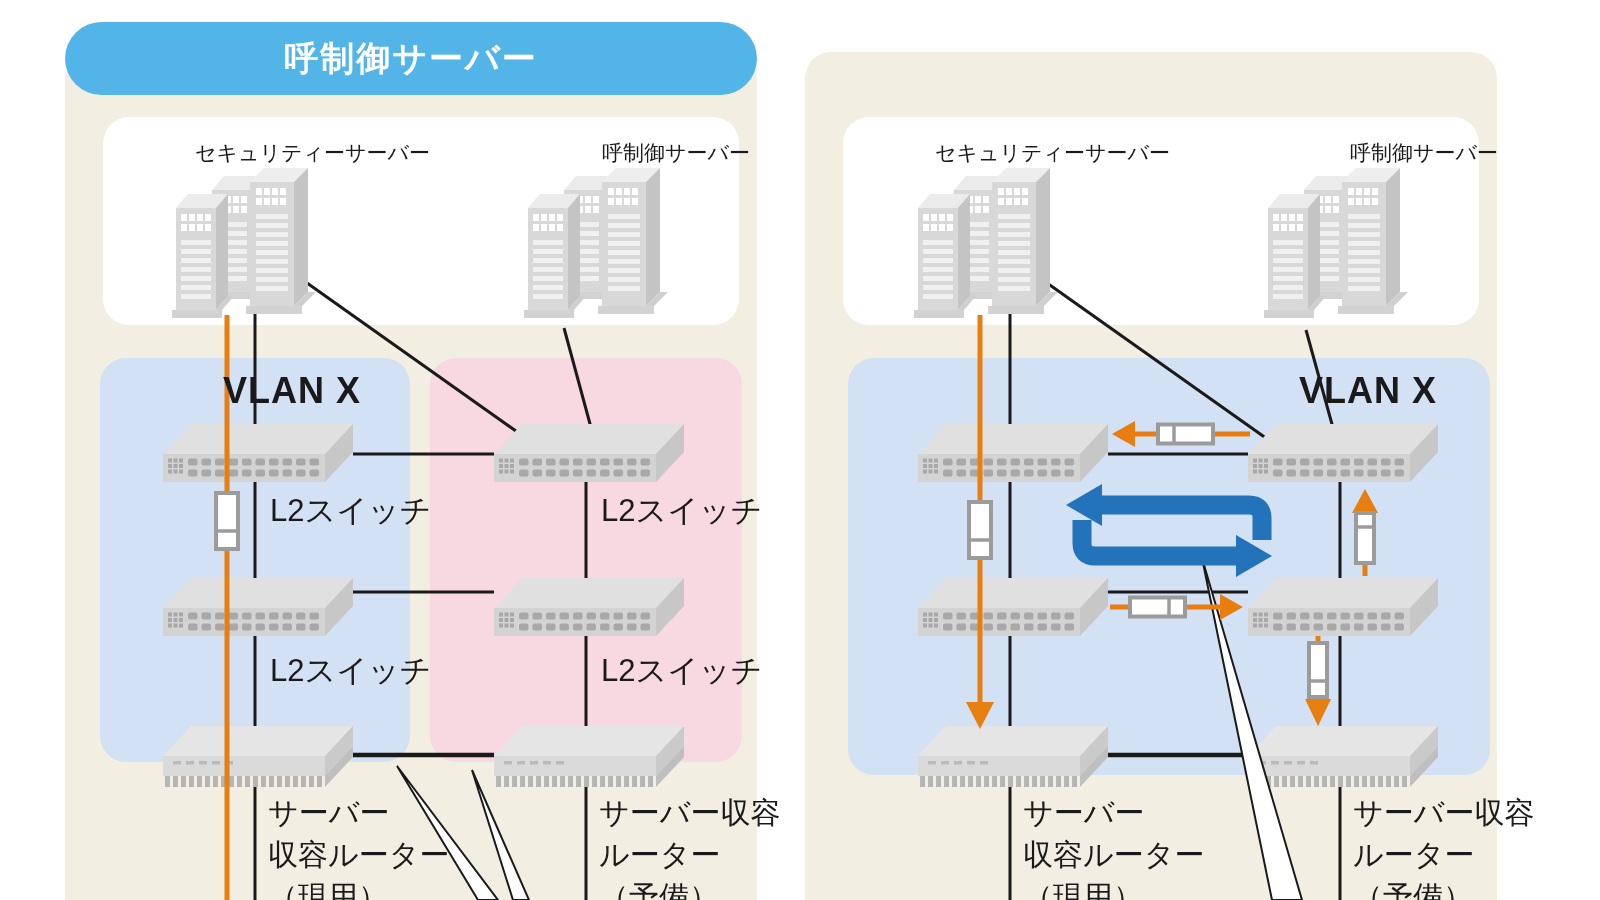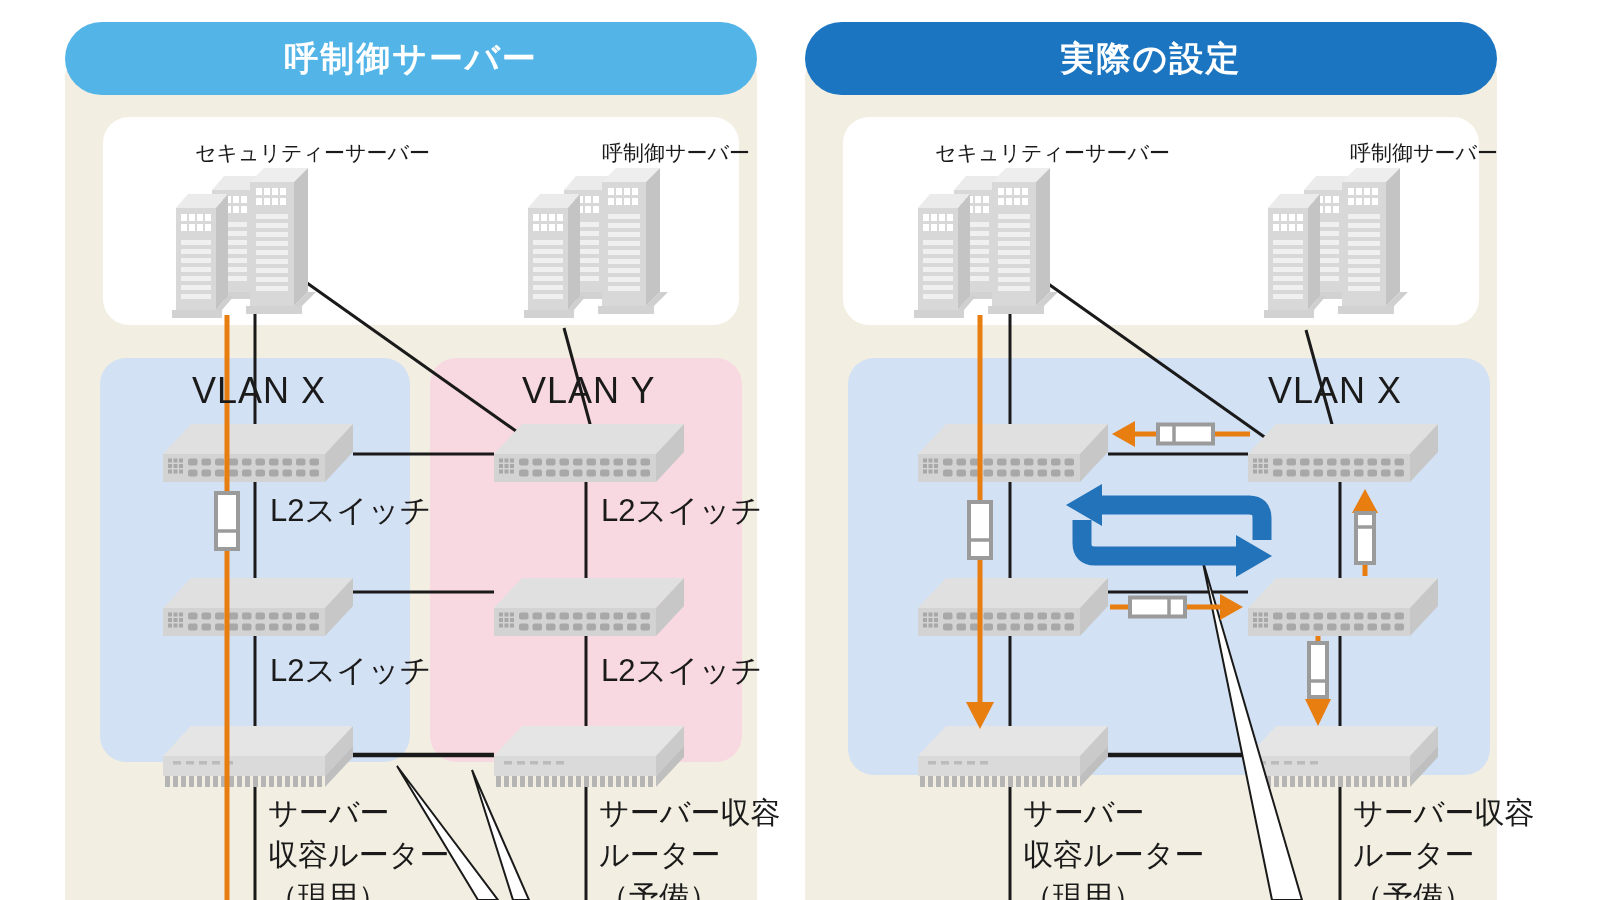--- a/index.html
+++ b/index.html
@@ -9,38 +9,35 @@
     font-family:"Liberation Sans","DejaVu Sans",sans-serif;
     color:#1a1a1a;
   }
   .abs{position:absolute;}
   .panel-bg{background:#f2eee1;border-radius:26px 26px 0 0;}
   .pill{border-radius:37px;display:flex;align-items:center;justify-content:center;}
   .pill-title{color:#ffffff;font-size:34px;font-weight:bold;letter-spacing:2px;}
   .white-box{background:#ffffff;border-radius:26px;}
   .vlan-box{border-radius:26px;}
   .srv-label{font-size:21px;text-align:right;white-space:nowrap;}
-  .vlan-label{font-size:36px;font-weight:normal;text-align:left;white-space:nowrap;letter-spacing:1px;}
+  .vlan-label{font-size:36px;font-weight:bold;text-align:center;white-space:nowrap;letter-spacing:1px;}
   .l2-label{font-size:31px;white-space:nowrap;}
   .router-label{font-size:30px;line-height:42px;white-space:nowrap;}
   svg{position:absolute;left:0;top:0;pointer-events:none;}
 </style>
 </head>
 <body>
 
 <div class="stage">
 
   <div class="abs panel-bg" style="left:65px;top:52px;width:692px;height:848px;"></div>
   <div class="abs panel-bg" style="left:805px;top:52px;width:692px;height:848px;"></div>
 
   <div class="abs pill" style="left:65px;top:22px;width:692px;height:73px;background:#53b5e7;">
     <span class="pill-title">呼制御サーバー</span>
-  </div>
-  <div class="abs pill" style="left:805px;top:22px;width:692px;height:73px;background:#1b75c0;">
-    <span class="pill-title">実際の設定</span>
   </div>
 
   <div class="abs white-box" style="left:103px;top:117px;width:636px;height:208px;"></div>
   <div class="abs white-box" style="left:843px;top:117px;width:636px;height:208px;"></div>
 
   <div class="abs vlan-box" style="left:100px;top:358px;width:310px;height:404px;background:#d3e1f4;"></div>
   <div class="abs vlan-box" style="left:430px;top:358px;width:312px;height:404px;background:#f8d9e2;"></div>
   <div class="abs vlan-box" style="left:848px;top:358px;width:642px;height:417px;background:#d3e1f4;"></div>
 
   <svg width="1600" height="900" viewBox="0 0 1600 900">
@@ -296,21 +293,20 @@
       <polygon points="1236,535 1236,577 1272,556" fill="#2273b9"></polygon>
     </g>
   </svg>
 
   <div class="abs srv-label" style="left:130px;top:139px;width:300px;">セキュリティーサーバー</div>
   <div class="abs srv-label" style="left:450px;top:139px;width:300px;">呼制御サーバー</div>
   <div class="abs srv-label" style="left:870px;top:139px;width:300px;">セキュリティーサーバー</div>
   <div class="abs srv-label" style="left:1198px;top:139px;width:300px;">呼制御サーバー</div>
 
   <div class="abs vlan-label" style="left:192px;top:370px;width:200px;">VLAN X</div>
-  <div class="abs vlan-label" style="left:522px;top:370px;width:200px;">VLAN Y</div>
   <div class="abs vlan-label" style="left:1268px;top:370px;width:200px;">VLAN X</div>
 
   <div class="abs l2-label" style="left:270px;top:490px;">L2スイッチ</div>
   <div class="abs l2-label" style="left:601px;top:490px;">L2スイッチ</div>
   <div class="abs l2-label" style="left:270px;top:650px;">L2スイッチ</div>
   <div class="abs l2-label" style="left:601px;top:650px;">L2スイッチ</div>
 
   <div class="abs router-label" style="left:268px;top:792px;">
     <div>サーバー</div>
     <div>収容ルーター</div>

